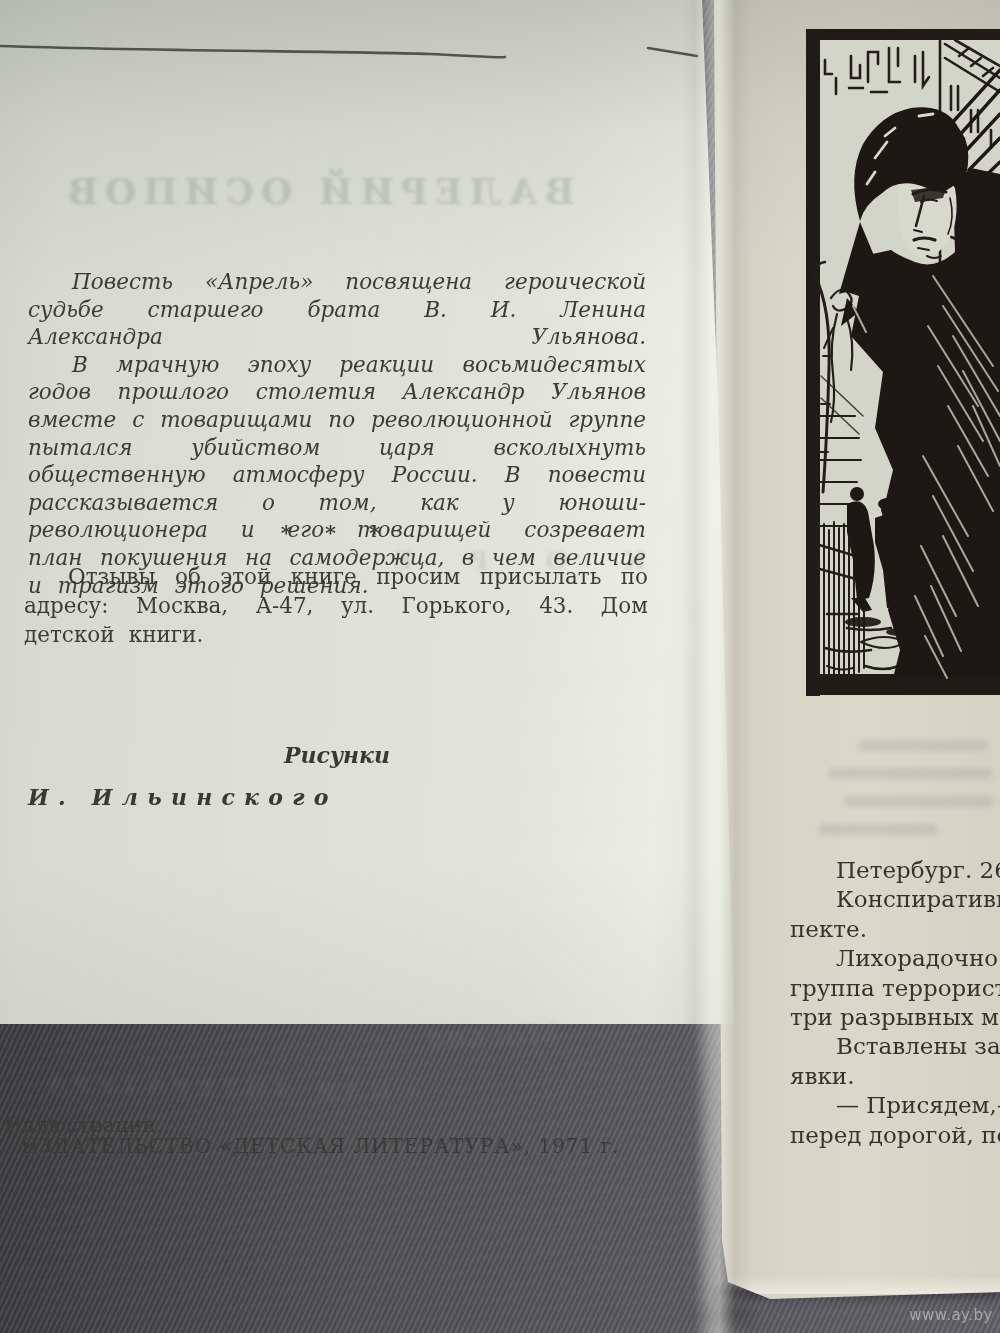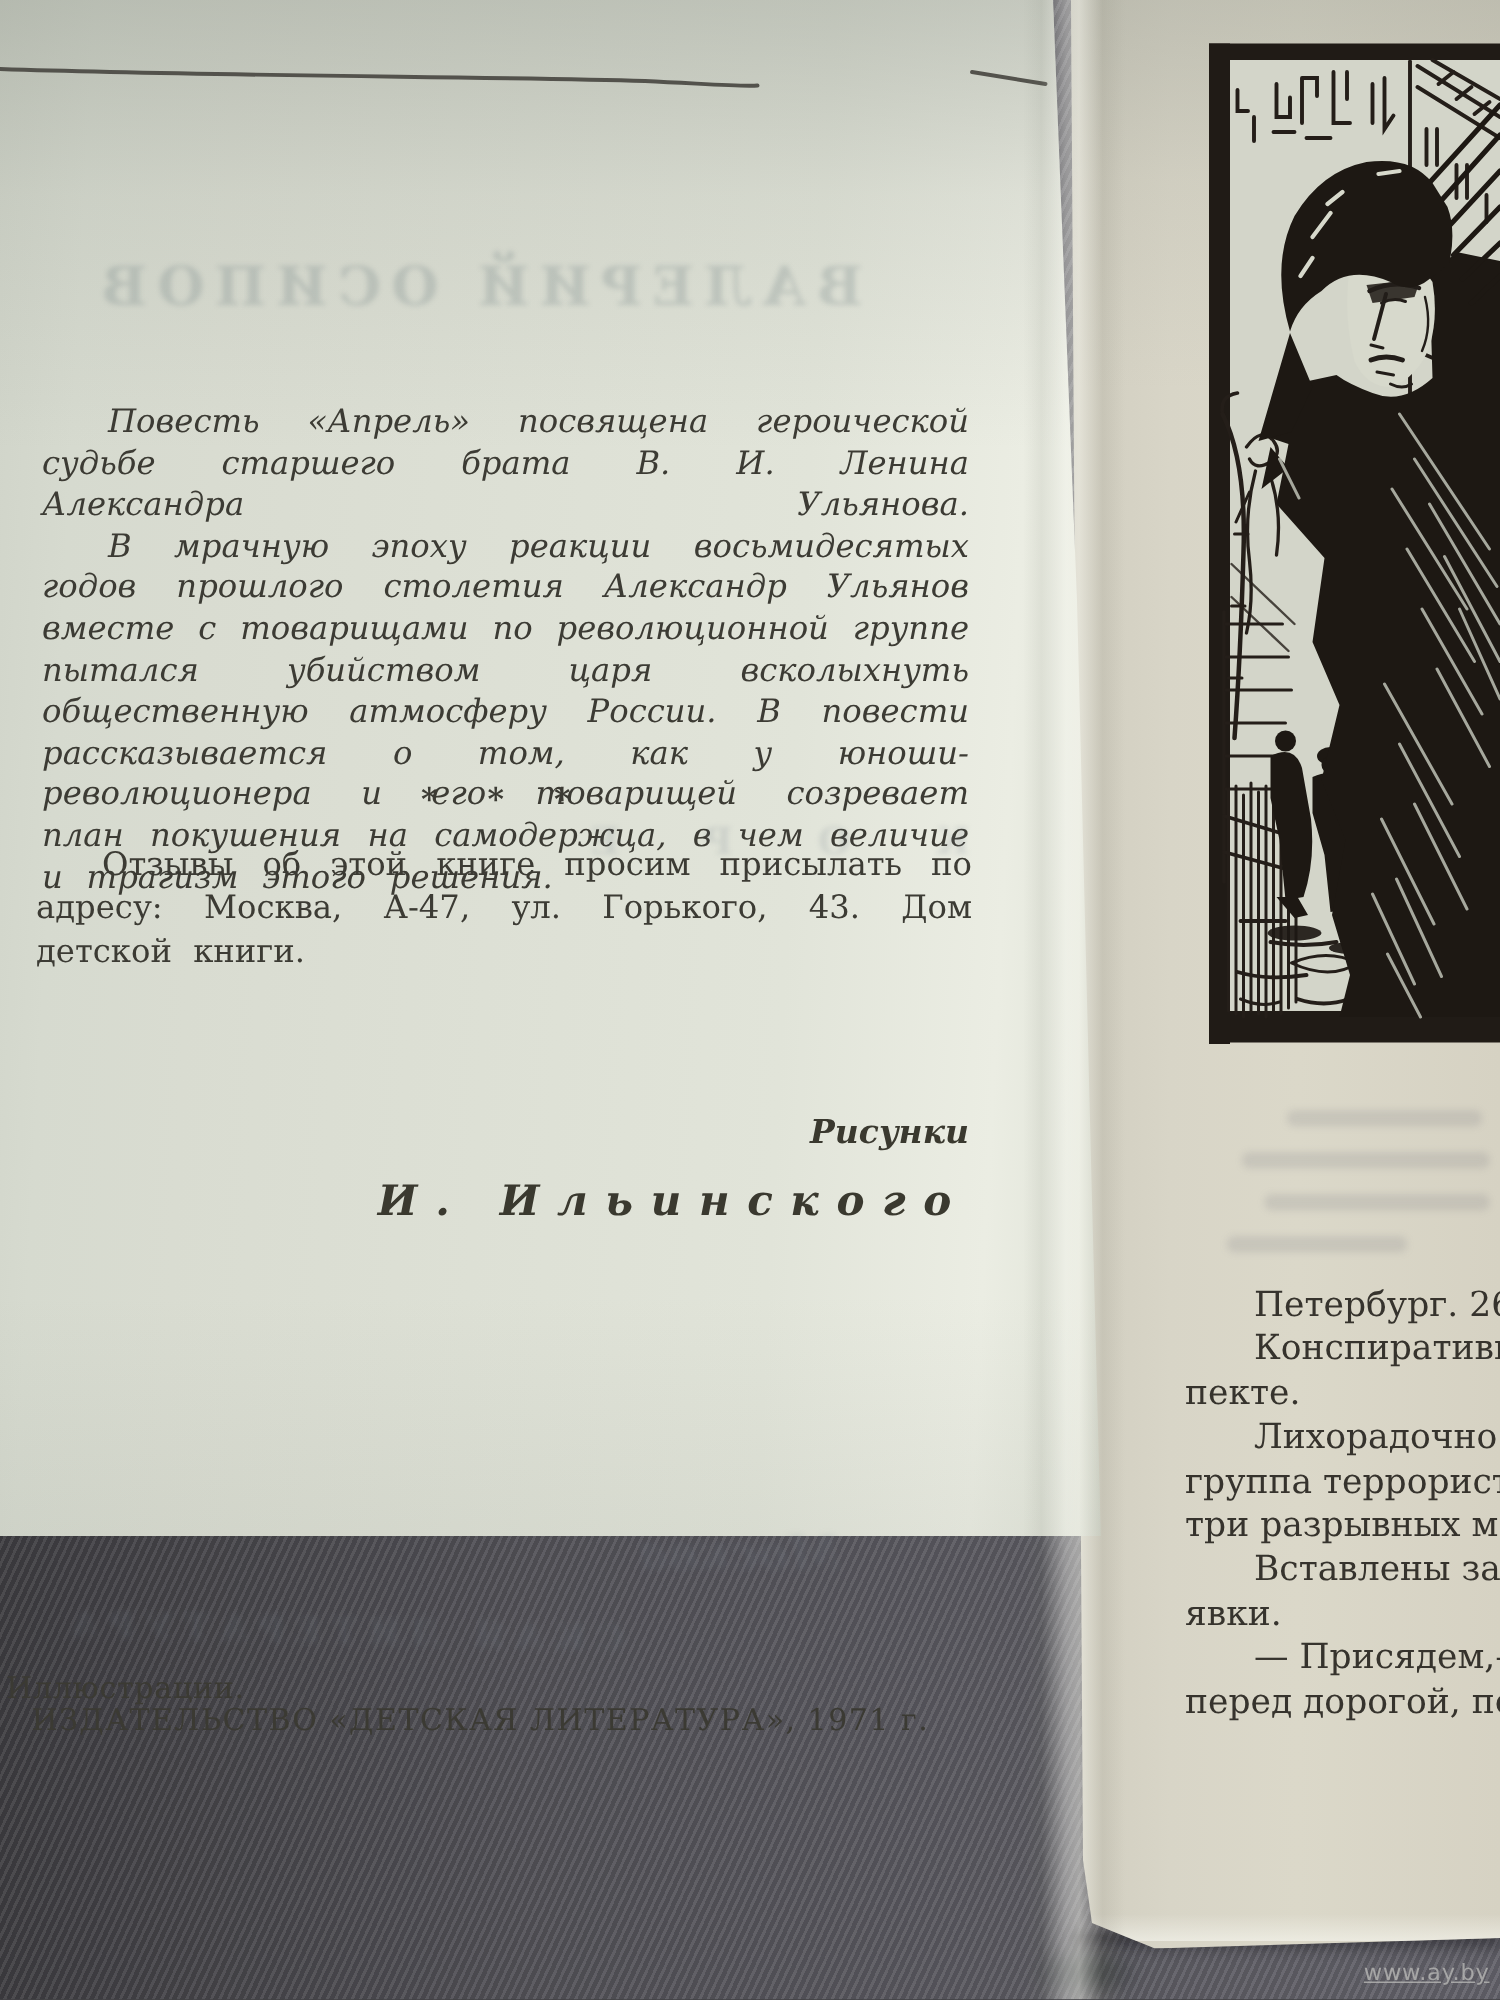--- a/index.html
+++ b/index.html
@@ -59,37 +59,37 @@
   .anno p{margin:0;text-indent:44px;}
   .anno p.full{text-align-last:justify;}
 
   .stars{position:absolute;left:28px;top:520px;width:618px;text-align:center;
     color:#3c3b34;font-size:21px;letter-spacing:13px;font-weight:bold;}
 
   .address{position:absolute;left:24px;top:562px;width:624px;color:#3c3b34;
     font-size:21.5px;line-height:29px;text-align:justify;word-spacing:.34em;}
   .address p{margin:0;text-indent:44px;}
 
-  .credit-heading{position:absolute;left:28px;top:742px;width:618px;text-align:right;
+  .credit-heading{position:absolute;left:28px;top:742px;width:618px;text-align:center;
     color:#3a392f;font-style:italic;font-weight:bold;font-size:22px;}
-  .credit-name{position:absolute;left:28px;top:784px;width:618px;text-align:right;
-    color:#3a392f;font-style:italic;font-weight:bold;font-size:28px;letter-spacing:.42em;}
+  .credit-name{position:absolute;left:28px;top:784px;width:618px;text-align:left;
+    color:#3a392f;font-style:italic;font-weight:bold;font-size:22px;letter-spacing:.42em;}
 
   .imprint1{position:absolute;left:4px;top:1113px;color:#3b3a33;font-size:20px;letter-spacing:.5px;}
   .imprint2{position:absolute;left:21px;top:1134px;color:#3b3a33;font-size:20px;letter-spacing:1px;white-space:nowrap;}
 
   
   .gutter{position:absolute;left:682px;top:0;width:68px;height:1333px;pointer-events:none;
     background:linear-gradient(to right,
       rgba(160,165,152,0) 0, rgba(120,125,112,.10) 18%,
       rgba(252,252,246,.40) 42%, rgba(248,248,240,.50) 55%,
       rgba(140,138,124,.16) 78%, rgba(140,138,124,0) 100%);}
 
   .watermark{position:absolute;right:7px;top:1306px;color:#b7b7b5;opacity:.8;
-    font-family:"DejaVu Sans", sans-serif;font-size:15px;letter-spacing:.5px;text-decoration:underline;}
+    font-family:"DejaVu Sans", sans-serif;font-size:15px;letter-spacing:.5px;}
 </style>
 </head>
 <body>
 
 <div class="photo">
 
   <div class="fabric">
     <div class="twill"></div>
   </div>
   <div class="under-shadow"></div>

